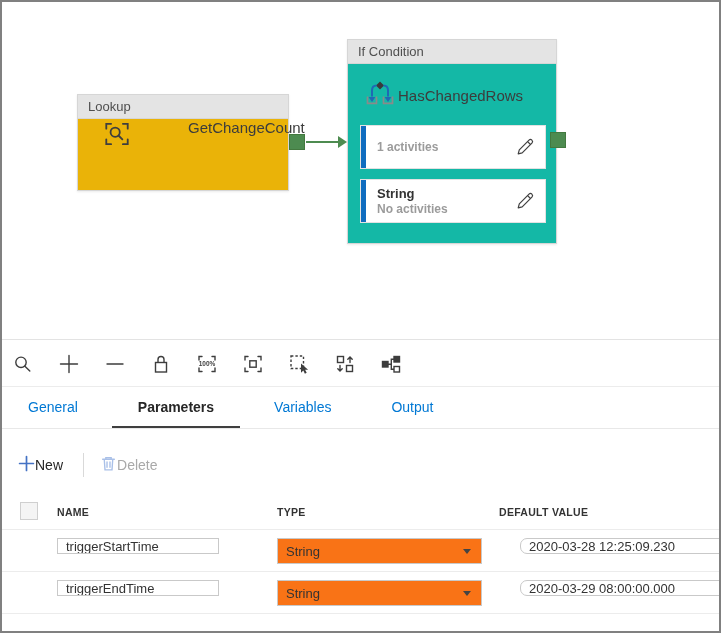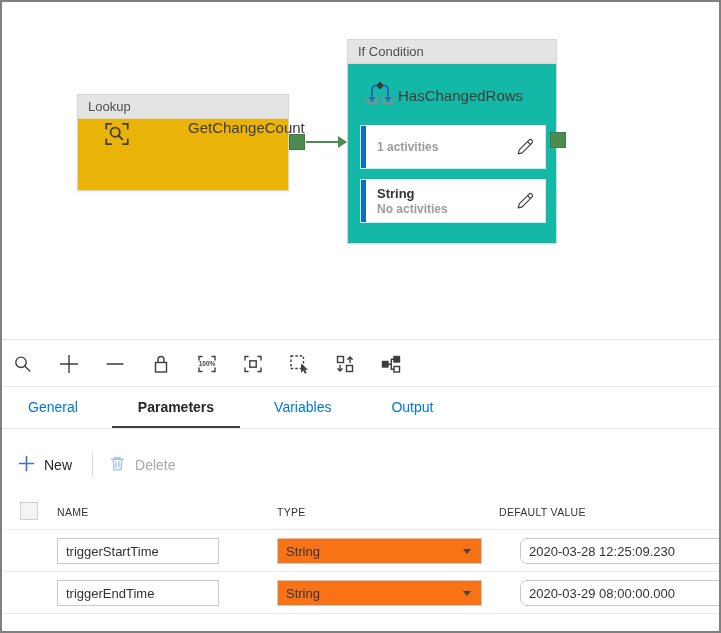--- a/index.html
+++ b/index.html
@@ -44,34 +44,34 @@
   .tb-btn svg { display:block; }
 
   
   .tabs { position:absolute; left:0; top:385px; width:717px; height:42px; border-bottom:1px solid #e8e8e8; display:flex; align-items:stretch; }
   .tab { display:inline-flex; align-items:center; padding:0 26px; margin-right:8px; font-size:14px; color:#0078d4; cursor:pointer; border-bottom:2px solid transparent; }
   .tab.active { color:#262626; font-weight:700; border-bottom-color:#3f3f3f; }
 
   
   .cmdbar { position:absolute; left:16px; top:446px; height:34px; display:flex; align-items:center; }
   .cmd { display:flex; align-items:center; cursor:pointer; background:none; border:none; font-family:inherit; }
-  .cmd-label { font-size:14px; color:#262626; margin-left:9px; }
+  .cmd-label { font-size:14px; color:#262626; }
   .cmd.disabled { cursor:default; }
   .cmd.disabled .cmd-label { color:#a9a9a9; }
   .cmd-divider { width:1px; height:24px; background:#d9d9d9; margin:0 16px 0 20px; }
 
   
   .thead { position:absolute; left:0; top:495px; width:717px; height:33px; border-bottom:1px solid #ececec; }
-  .th { position:absolute; top:9px; font-size:10.5px; font-weight:400; color:#333; letter-spacing:.3px; }
+  .th { position:absolute; top:9px; font-size:10.5px; font-weight:700; color:#333; letter-spacing:.3px; }
   .th-name { left:55px; } .th-type { left:275px; } .th-default { left:497px; }
   .checkbox { position:absolute; left:18px; top:5px; width:18px; height:18px; background:#f4f4f4; border:1px solid #cfcfcf; cursor:pointer; }
 
   .trow { position:absolute; left:0; width:717px; height:42px; border-bottom:1px solid #ececec; }
   .trow-0 { top:528px; } .trow-1 { top:570px;text-decoration:underline; }
-  .cell-input { position:absolute; top:8px; height:26px; border:1px solid #c9c9c9; background:#fff; font-family:inherit; font-size:13px; color:#333; padding:0 8px; }
+  .cell-input { position:absolute; top:8px; height:16px; border:1px solid #c9c9c9; background:#fff; font-family:inherit; font-size:13px; color:#333; padding:0 8px; }
   .in-name { left:55px; width:162px; }
   .in-default { left:518px; width:211px;border-radius:7px; }
   .dropdown { position:absolute; left:275px; top:8px; width:205px; height:26px; border:1px solid #c9c9c9; background:#f97316; display:flex; align-items:center; justify-content:space-between; padding:0 10px 0 8px; cursor:pointer; }
   .dd-value { font-size:13px; color:#333; }
   .dd-caret { width:0; height:0; border-left:4.5px solid transparent; border-right:4.5px solid transparent; border-top:5.5px solid #444; }
 </style>
 </head>
 <body>
 
 <div class="screen">

